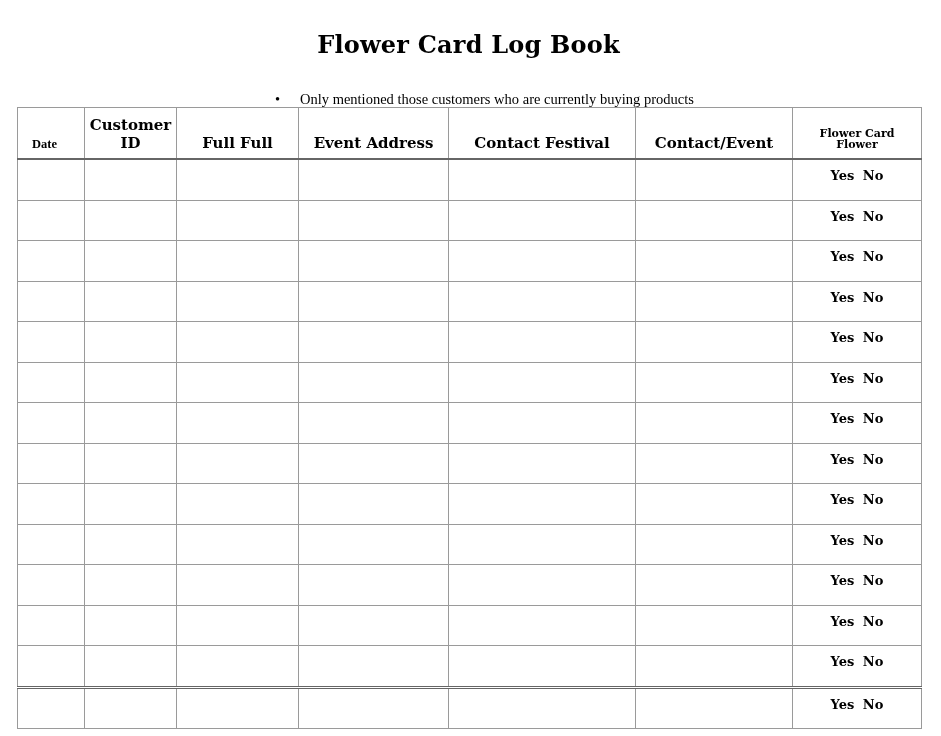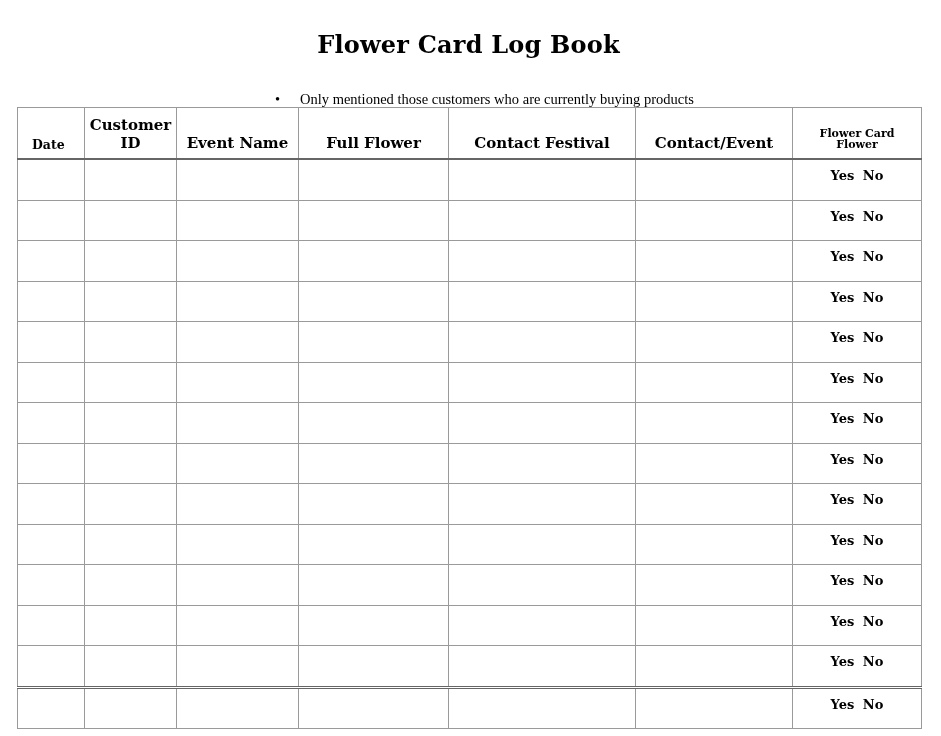--- a/index.html
+++ b/index.html
@@ -3,21 +3,21 @@
 <meta charset="utf-8">
 <style>
   html, body { margin:0; padding:0; background:#ffffff; }
   body { width:941px; height:736px; position:relative; overflow:hidden; font-family:"DejaVu Serif", "Liberation Serif", serif; color:#000; }
   .title { position:absolute; left:0; width:937px; top:30px; text-align:center; font-weight:bold; font-size:24px; letter-spacing:0.2px; }
   .note { position:absolute; left:275px; top:74px; font-size:13px; font-family:"Liberation Serif","DejaVu Serif",serif; font-size:14.5px;margin-top:17px; }
   .note .bullet { display:inline-block; width:25px; }
   table { position:absolute; left:17px; top:107px; border-collapse:collapse; table-layout:fixed; }
   td, th { border:1px solid #9a9a9a; padding:0; }
   th { height:42px; font-size:15px; font-weight:bold; vertical-align:bottom; padding-bottom:6px; border-bottom:2px solid #666; }
-  th.date { font-size:12.5px; text-align:left; padding-left:14px; }
+  th.date { font-size:12.5px; text-align:left; padding-left:14px;font-family:Liberation Serif, serif; }
   th.status { font-size:11px; line-height:11px; padding-bottom:8px; vertical-align:bottom; }
   td { height:39.5px; }
   td.yn { text-align:center; font-weight:bold; font-size:13px; vertical-align:top; padding-top:8px; box-sizing:border-box; word-spacing:4px;margin-left:34px; }
   tr.last td { border-top:3px double #666; }
 </style>
 </head>
 <body>
 
 <div class="title">Flower Card Log Book</div>
 <div class="note">
@@ -31,22 +31,22 @@
       <col style="width:122px">
       <col style="width:150px">
       <col style="width:187px">
       <col style="width:157px">
       <col style="width:129px">
   </colgroup>
   <thead>
     <tr>
       <th class="date">Date</th>
       <th>Customer ID</th>
-      <th>Event Name</th>
-      <th>Full Flower</th>
+      <th>Full Full</th>
+      <th>Event Address</th>
       <th>Contact Festival</th>
       <th>Contact/Event</th>
       <th class="status"><span style="display:inline-block;width:80px">Flower Card Flower</span></th>
     </tr>
   </thead>
   <tbody id="rows">
       <tr>
         <td></td>
         <td></td>
         <td></td>

